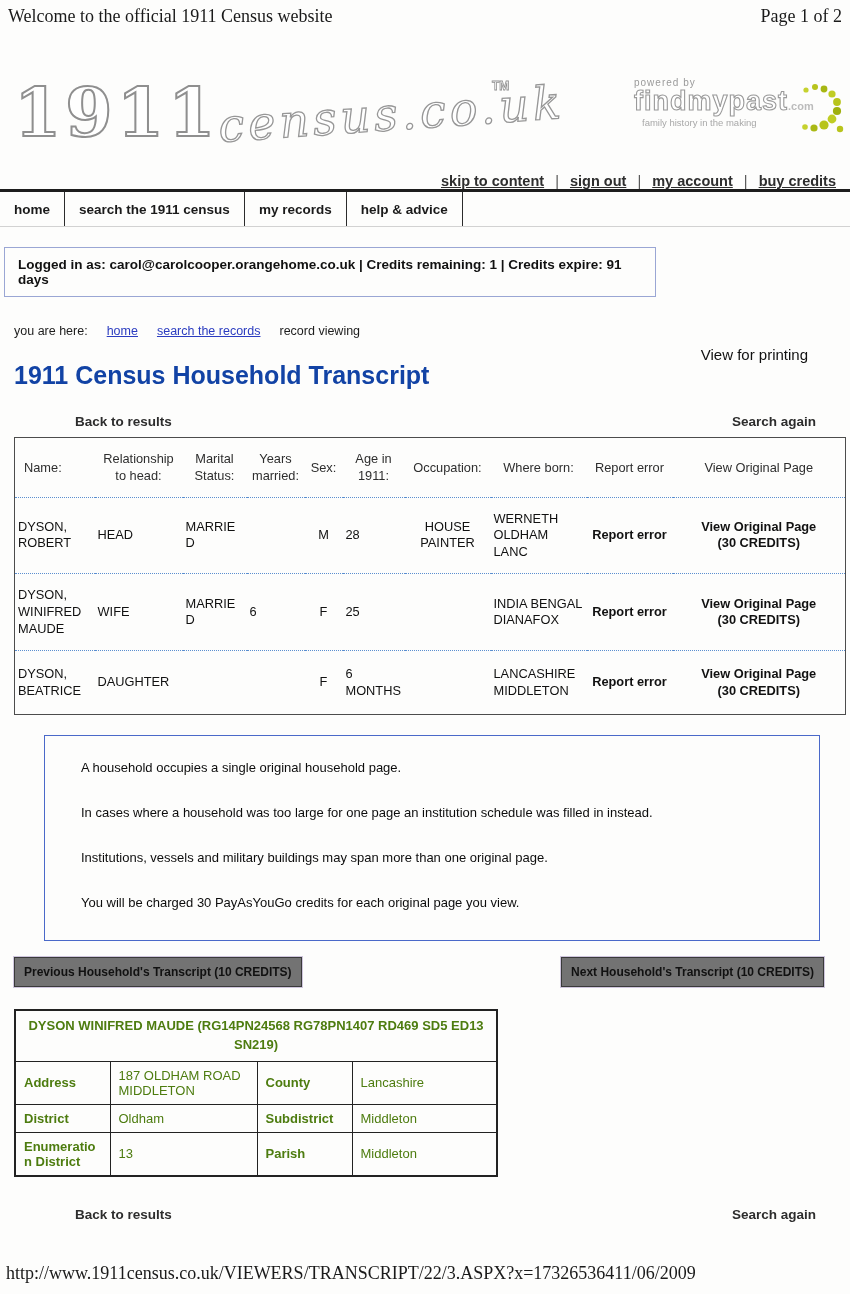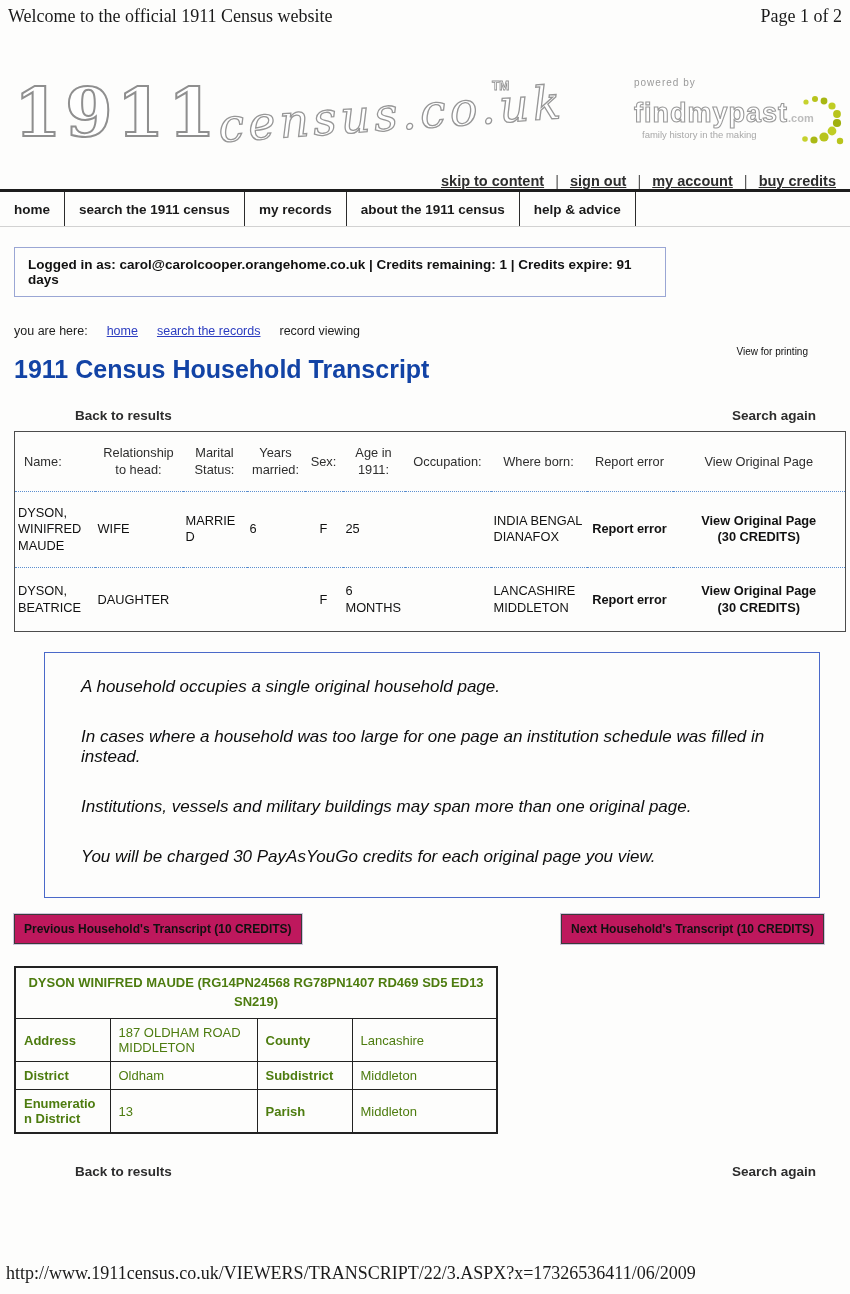--- a/index.html
+++ b/index.html
@@ -31,48 +31,48 @@
     font-size:46px; line-height:46px; letter-spacing:4px;
     color:#ffffff; -webkit-text-stroke:1.3px #979797;
     transform:rotate(-4deg);
   }
   .logo-tm {
     position:absolute; left:492px; top:4px; font-size:12px; font-weight:bold;
     color:#ffffff; -webkit-text-stroke:0.8px #909090;
   }
   .fmp { position:absolute; right:26px; top:2px; width:190px; }
   .fmp-powered { font-size:10px; color:#9a9a9a; letter-spacing:1px; }
-  .fmp-nameline { position:relative; margin-top:12px; }
+  .fmp-nameline { position:relative; margin-top:0; }
   .fmp-name { font-size:27px; line-height:27px; font-weight:bold; letter-spacing:1px;
     color:#ffffff; -webkit-text-stroke:1.1px #9a9a9a; }
   .fmp-com { font-size:11px; font-weight:bold; color:#bcbcbc; }
   .fmp-tagline { font-size:9.5px; color:#a8a8a8; margin-top:2px; margin-left:8px; }
   .fmp-swirl { position:absolute; right:-24px; top:-4px; }
 
   .top-links { position:absolute; right:14px; bottom:-6px; font-size:14.5px;
     font-weight:bold; color:#2e2e2e; white-space:nowrap; }
   .top-links .lnk { text-decoration:underline; cursor:pointer; }
   .top-links .sep { font-weight:normal; color:#555; margin:0 7px; }
 
   
   .navbar { margin-top:6px; border-top:3px solid #1d1d1d; border-bottom:1px solid #d2d2d2;
     display:flex; width:100%; }
   .nav-tab { padding:10px 14px 9px 14px; font-size:13.5px; font-weight:bold;
     border-right:1px solid #2b2b2b; white-space:nowrap; cursor:pointer; }
 
   
-  .login-bar { margin:20px 0 0 14px; width:652px; border:1px solid #9aa6d4;
+  .login-bar { margin:20px 0 0 4px; width:652px; border:1px solid #9aa6d4;
     padding:9px 8px 9px 13px; font-size:13.5px; font-weight:bold; color:#111; }
 
   
   .breadcrumb { margin:27px 0 0 14px; font-size:12.5px; display:flex; gap:19px;
     align-items:baseline; color:#1c1c1c; }
   .breadcrumb .bc-link { color:#2b3cc0; text-decoration:underline; cursor:pointer; }
 
-  .view-print { text-align:right; margin:8px 42px 0 0; font-size:10px; color:#111; cursor:pointer; }
+  .view-print { text-align:right; margin:8px 42px 0 0; font-size:15px; color:#111; cursor:pointer; }
 
   .page-title { margin:-2px 0 0 14px; color:#1243a5; font-size:25px; font-weight:bold; }
 
   .results-row { display:flex; justify-content:space-between;
     margin:24px 34px 0 75px; font-size:13.5px; font-weight:bold; color:#2d2d2d; }
   .results-row .res-link { cursor:pointer; }
 
   
   table.transcript { margin:8px 0 0 14px; width:831px; border-collapse:collapse;
     border:1px solid #4c4c4c; table-layout:fixed; }
@@ -83,26 +83,26 @@
     vertical-align:middle; line-height:1.3; word-wrap:break-word; }
   table.transcript tbody tr { border-top:1px dotted #5b8fd0; }
   table.transcript tbody tr { height:64px; }
   td.al { text-align:left; } td.ac { text-align:center; }
   td.first { padding-left:9px; }
   td.strong { font-weight:bold; }
   .linkish { cursor:pointer; }
 
   
   .notes-box { margin:20px 30px 0 44px; border:1px solid #4a69c9;
-    padding:24px 20px 0 36px; font-size:17px; color:#0d0d0d;font-style:italic; }
+    padding:24px 20px 0 36px; font-size:13px; color:#0d0d0d; }
   .notes-box p { margin:0 0 30px 0; }
 
   
   .pager-row { display:flex; justify-content:space-between; margin:16px 26px 0 14px; }
-  .pager-btn { border:1px solid #3a3a3a; outline:1px solid #cfc6dd; background:#be185d;
+  .pager-btn { border:1px solid #3a3a3a; outline:1px solid #cfc6dd; background:#737373;
     padding:7px 9px; font-size:12px; font-weight:bold; color:#111; cursor:pointer; }
 
   
   table.household { margin:22px 0 0 14px; border-collapse:collapse; font-size:13px;
     border:2px solid #222; table-layout:fixed; width:482px; }
   table.household td { border:1px solid #222; padding:6px 8px; vertical-align:middle;
     word-wrap:break-word; color:#4d7c0f; }
   td.ht-title { font-weight:bold; text-align:center; padding:7px 34px; line-height:1.45; }
   td.ht-label { font-weight:bold; }
 
@@ -152,21 +152,20 @@
     <span class="lnk">my account</span>
     <span class="sep">|</span>
     <span class="lnk">buy credits</span>
   </div>
 </div>
 
 <div class="navbar">
   <div class="nav-tab">home</div>
   <div class="nav-tab">search the 1911 census</div>
   <div class="nav-tab">my records</div>
-  <div class="nav-tab">about the 1911 census</div>
   <div class="nav-tab">help &amp; advice</div>
 </div>
 
 <div class="login-bar">Logged in as: carol@carolcooper.orangehome.co.uk |  Credits remaining: 1 |  Credits expire: 91 days</div>
 
 <div class="breadcrumb">
   <span>you are here:</span>
   <span class="bc-link">home</span>
   <span class="bc-link">search the records</span>
   <span>record viewing</span>
@@ -203,20 +202,35 @@
       <th>Sex:</th>
       <th>Age in 1911:</th>
       <th>Occupation:</th>
       <th>Where born:</th>
       <th>Report error</th>
       <th>View Original Page</th>
     </tr>
   </thead>
   <tbody>
     <tr>
+      <td class="al first">DYSON, ROBERT</td>
+      <td class="al">HEAD</td>
+      <td class="al">MARRIED</td>
+      <td class="al"></td>
+      <td class="ac">M</td>
+      <td class="al">28</td>
+      <td class="ac">HOUSE PAINTER</td>
+      <td class="al">WERNETH OLDHAM LANC</td>
+      <td class="ac strong linkish">Report error</td>
+      <td class="ac strong linkish">
+        <span>View Original Page</span><br>
+        <span>(30 CREDITS)</span>
+      </td>
+    </tr>
+    <tr>
       <td class="al first">DYSON, WINIFRED MAUDE</td>
       <td class="al">WIFE</td>
       <td class="al">MARRIED</td>
       <td class="al">6</td>
       <td class="ac">F</td>
       <td class="al">25</td>
       <td class="ac"></td>
       <td class="al">INDIA BENGAL DIANAFOX</td>
       <td class="ac strong linkish">Report error</td>
       <td class="ac strong linkish">

